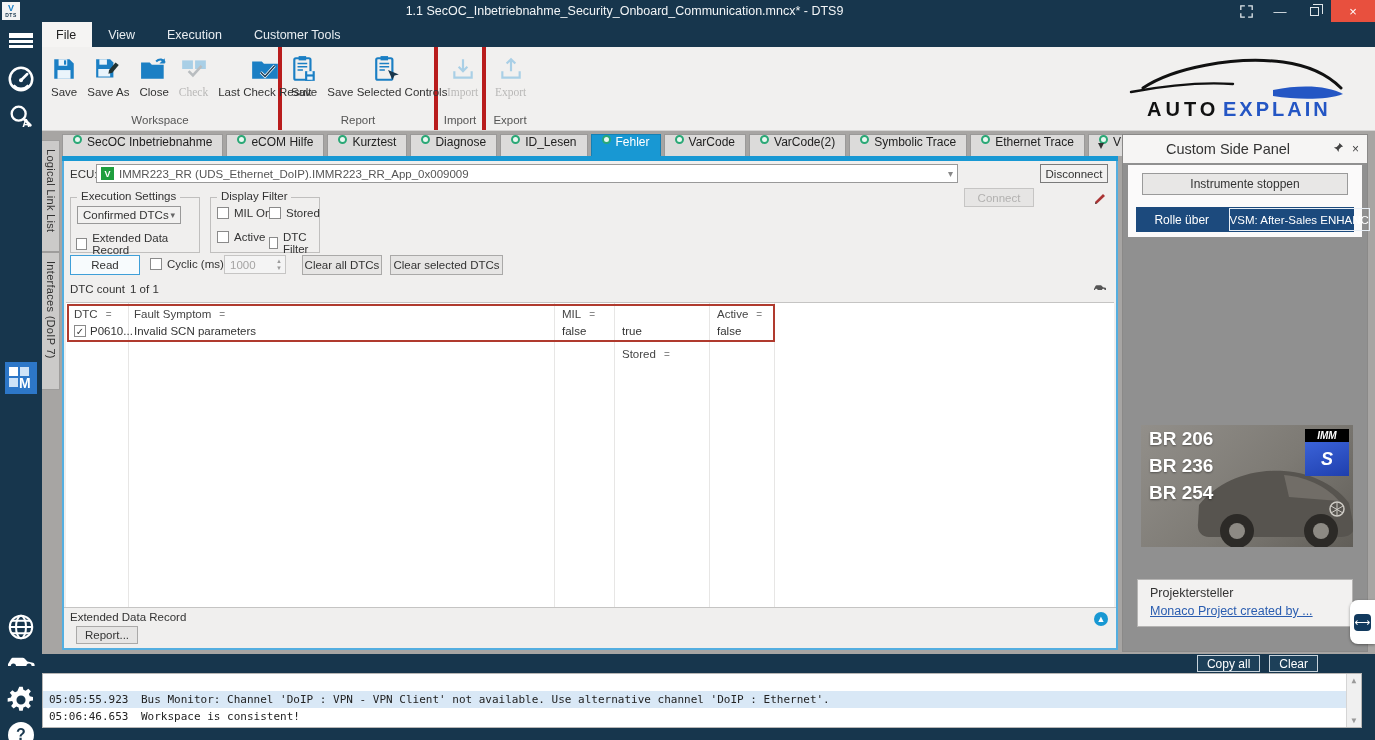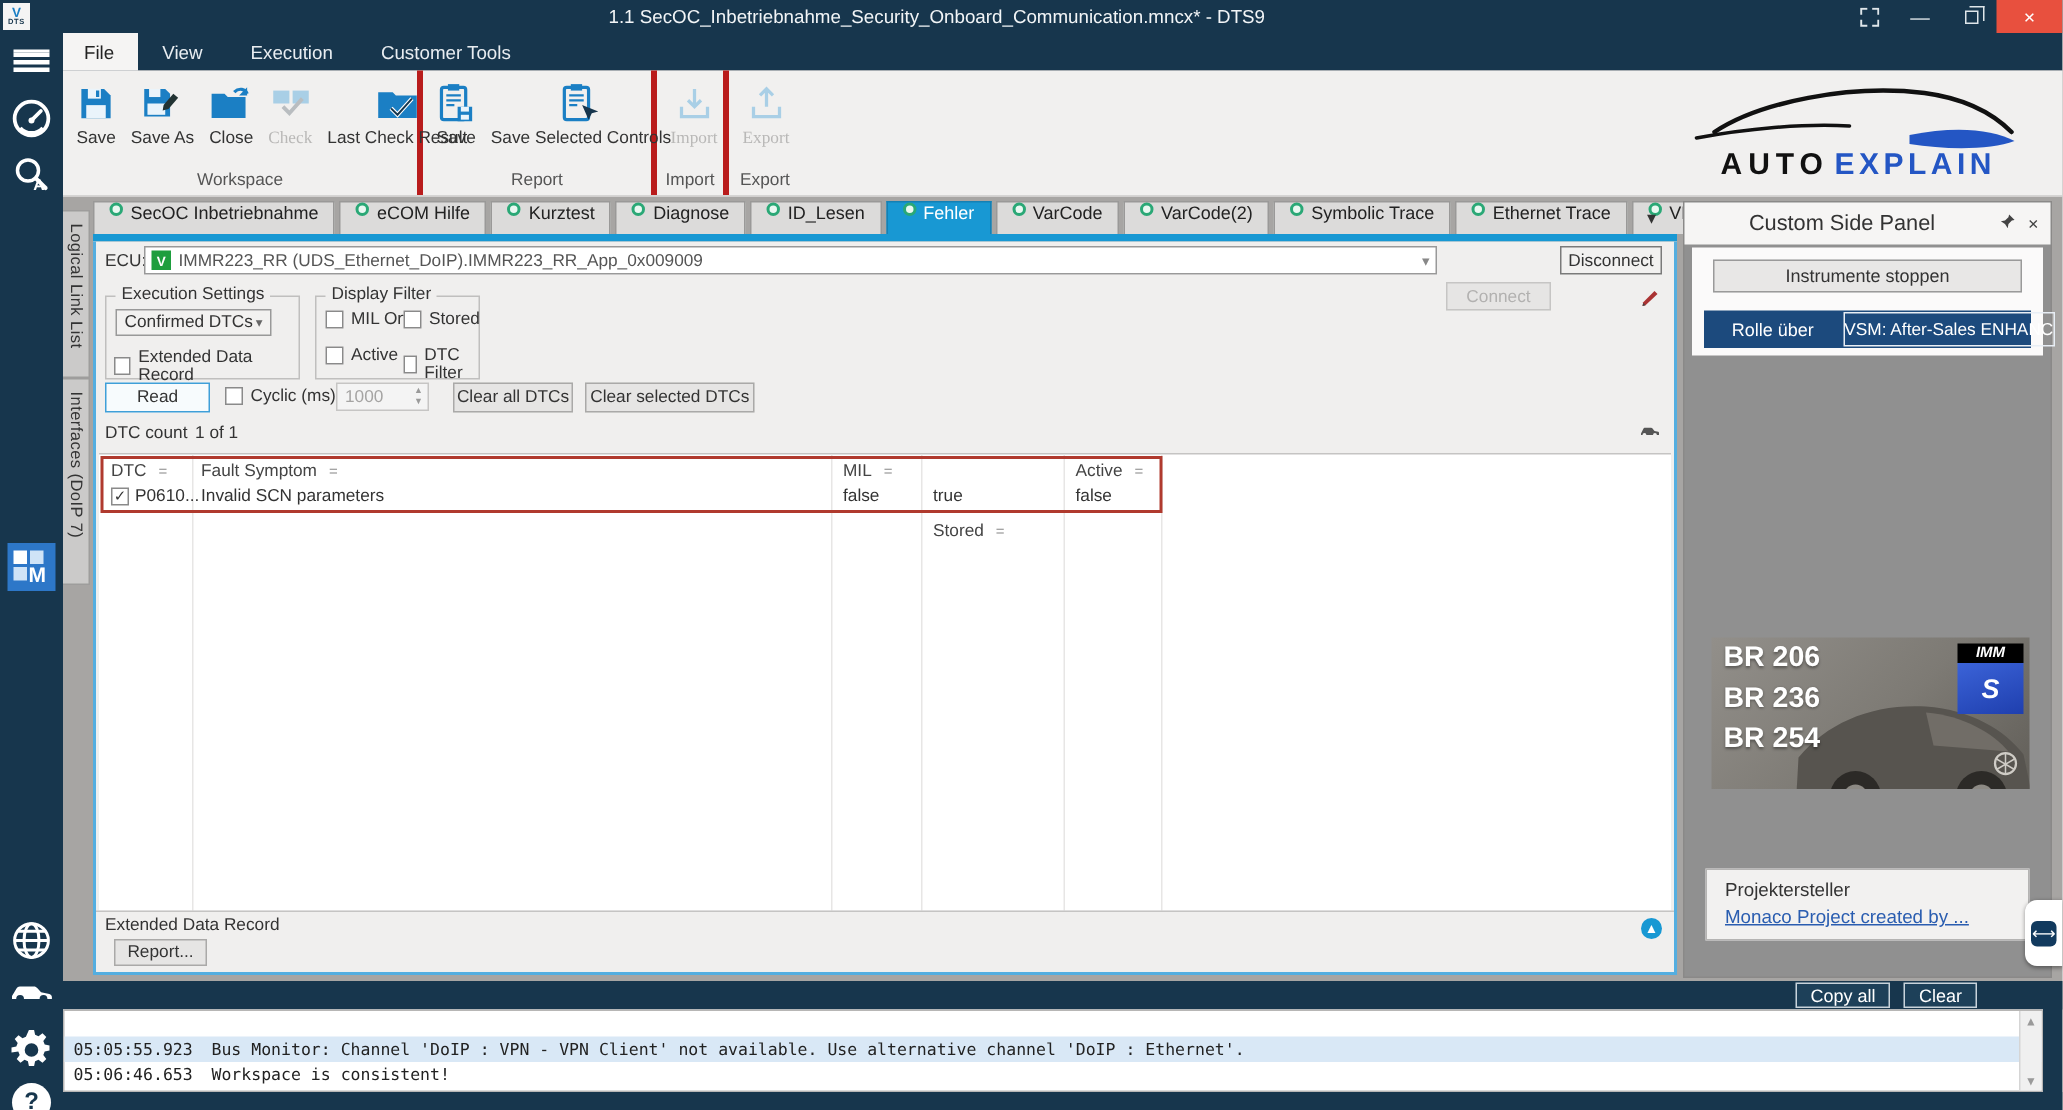--- a/index.html
+++ b/index.html
@@ -79,21 +79,21 @@
   
   #side-panel { position:absolute; left:1122px; top:134px; width:246px; height:518px; background:#909090; border:1px solid #8a8988; }
   #sp-header { height:28px; background:#f6f5f4; display:flex; align-items:center; padding:0 8px; }
   #sp-title { flex:1; font-size:14.5px; color:#333;text-align:center; }
   .sp-hic { color:#444; font-size:12px; margin-left:8px; }
   #sp-white { position:absolute; left:5px; right:5px; top:30px; height:72px; background:#fbfafa; }
   #stop-btn { position:absolute; left:14px; right:14px; top:8px; height:22px; background:#e8e7e6; border:1px solid #9a9a9a; font-size:12px; color:#333; display:flex; align-items:center; justify-content:center; }
   #role-bar { position:absolute; left:8px; right:8px; top:42px; height:25px; background:#1c4a7d; display:flex; color:#fff; font-size:12px; }
   #role-label { flex:0 0 42%; display:flex; align-items:center; justify-content:center; }
   #role-value { flex:1; display:flex; align-items:center; justify-content:center; border:1px solid #e8eef5; margin:1px; white-space:nowrap; font-size:11.5px; }
-  #car-image { position:absolute; left:18px; top:290px; width:212px; height:101px; background:linear-gradient(135deg,#928f8a 0%,#7d7a74 55%,#615e58 100%); overflow:hidden; }
+  #car-image { position:absolute; left:18px; top:290px; width:212px; height:122px; background:linear-gradient(135deg,#928f8a 0%,#7d7a74 55%,#615e58 100%); overflow:hidden; }
   .br-line { color:#fff; font-weight:bold; font-size:19px; padding-left:8px; line-height:27px; text-shadow:0 1px 2px rgba(0,0,0,.4); position:relative; z-index:2; }
   #imm-badge { position:absolute; right:4px; top:4px; width:44px; z-index:3; }
   #imm-top { background:#000; color:#fff; font-style:italic; font-weight:bold; font-size:10px; text-align:center; line-height:13px; }
   #imm-blue { height:34px; background:linear-gradient(160deg,#3b63d8,#1f3fae); display:flex; align-items:center; justify-content:center; color:#fff; font-weight:bold; font-size:18px; font-style:italic; }
   #proj-box { position:absolute; left:14px; right:14px; top:444px; height:48px; background:#f2f1f0; border:1px solid #b5b4b3; padding:6px 0 0 12px; }
   #proj-title { font-size:12.5px; color:#333; }
   #proj-link { font-size:12.5px; color:#2a5db0; text-decoration:underline; margin-top:4px; display:inline-block; }
 
   
   #tv-tab { position:absolute; left:1350px; top:600px; width:25px; height:44px; background:#fff; border-radius:8px 0 0 8px; box-shadow:0 1px 3px rgba(0,0,0,.4); display:flex; align-items:center; justify-content:center; z-index:6; }

